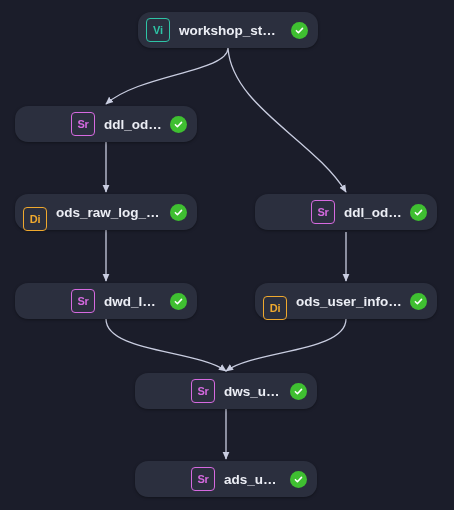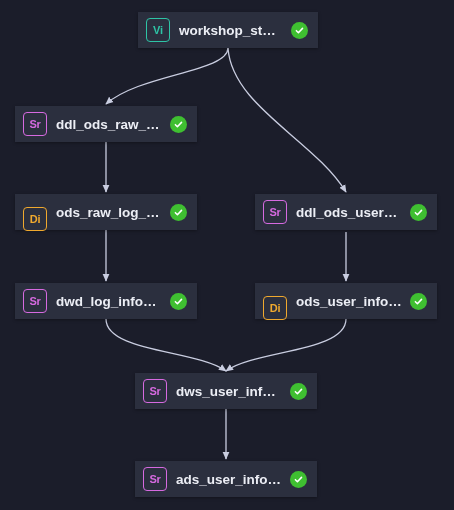--- a/index.html
+++ b/index.html
@@ -20,21 +20,21 @@
     inset: 0;
     width: 454px;
     height: 510px;
     pointer-events: none;
   }
   .node {
     position: absolute;
     box-sizing: border-box;
     height: 36px;
     background: #2b2f3e;
-    border-radius: 0;
+    border-radius: 13px;
     display: flex;
     align-items: center;
     padding: 0 10px 0 8px;
     box-shadow: 0 1px 3px rgba(0,0,0,.35);
     cursor: pointer;
   }
   .badge {
     flex: 0 0 auto;
     width: 22px;
     height: 22px;
@@ -42,21 +42,21 @@
     border: 1.6px solid #888;
     display: flex;
     align-items: center;
     justify-content: center;
     font-size: 11px;
     font-weight: 700;
     line-height: 1;
     letter-spacing: -.2px;
     background: transparent;
   }
-  .badge.sr { border-color: #d66ae0; color: #d66ae0; }
+  .badge.sr { border-color: #d66ae0; color: #d66ae0; margin-left: 48px; }
   .badge.di { border-color: #f0a92e; color: #f0a92e; margin-top: 14px; }
   .badge.vi { border-color: #2ec4a6; color: #2ec4a6; }
   .node-label {
     flex: 1 1 auto;
     margin-left: 9px;
     color: #eceef5;
     font-size: 13.5px;
     font-weight: 700;
     white-space: nowrap;
     overflow: hidden;

